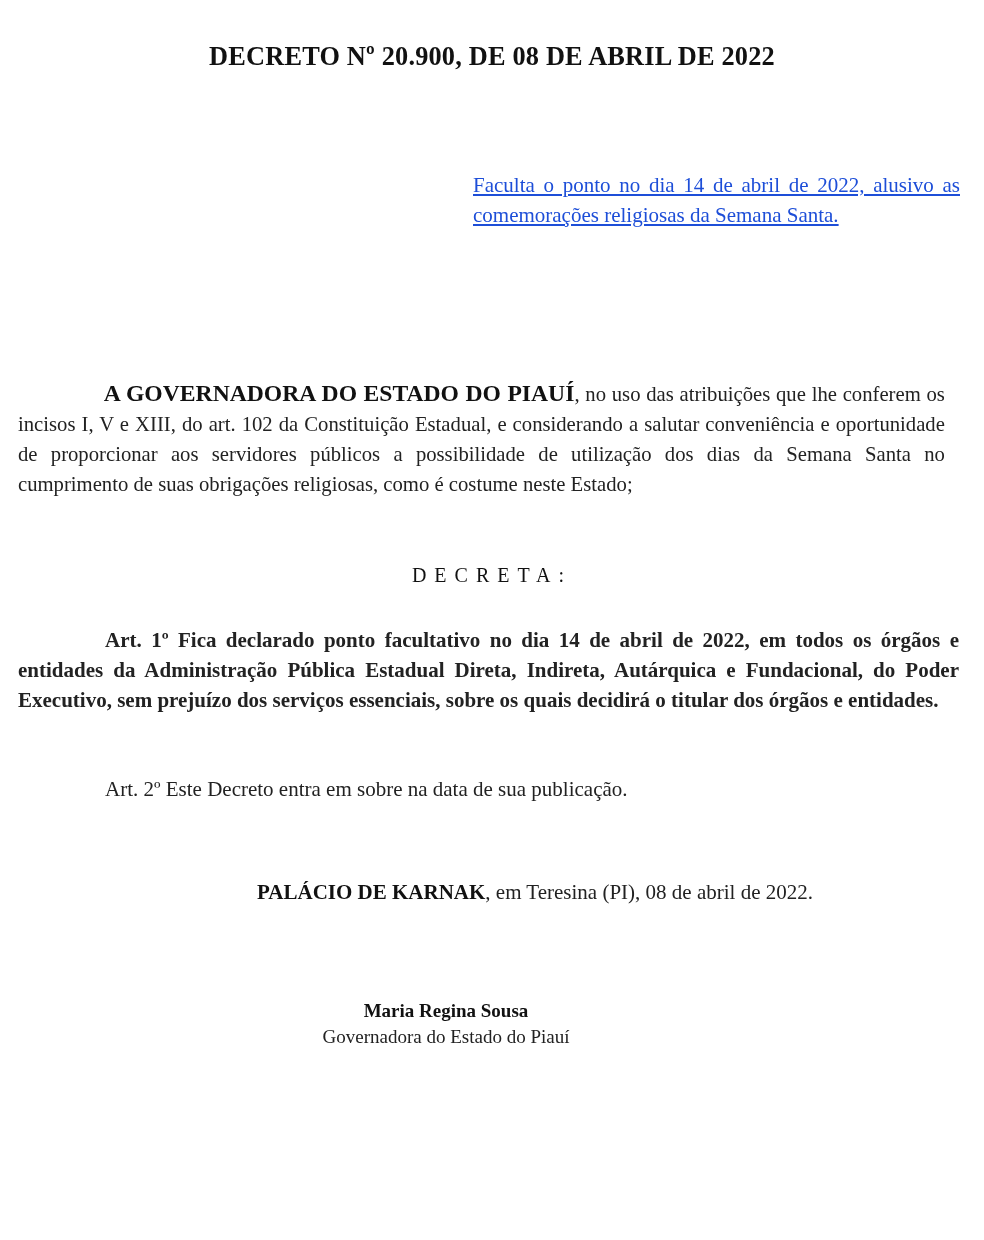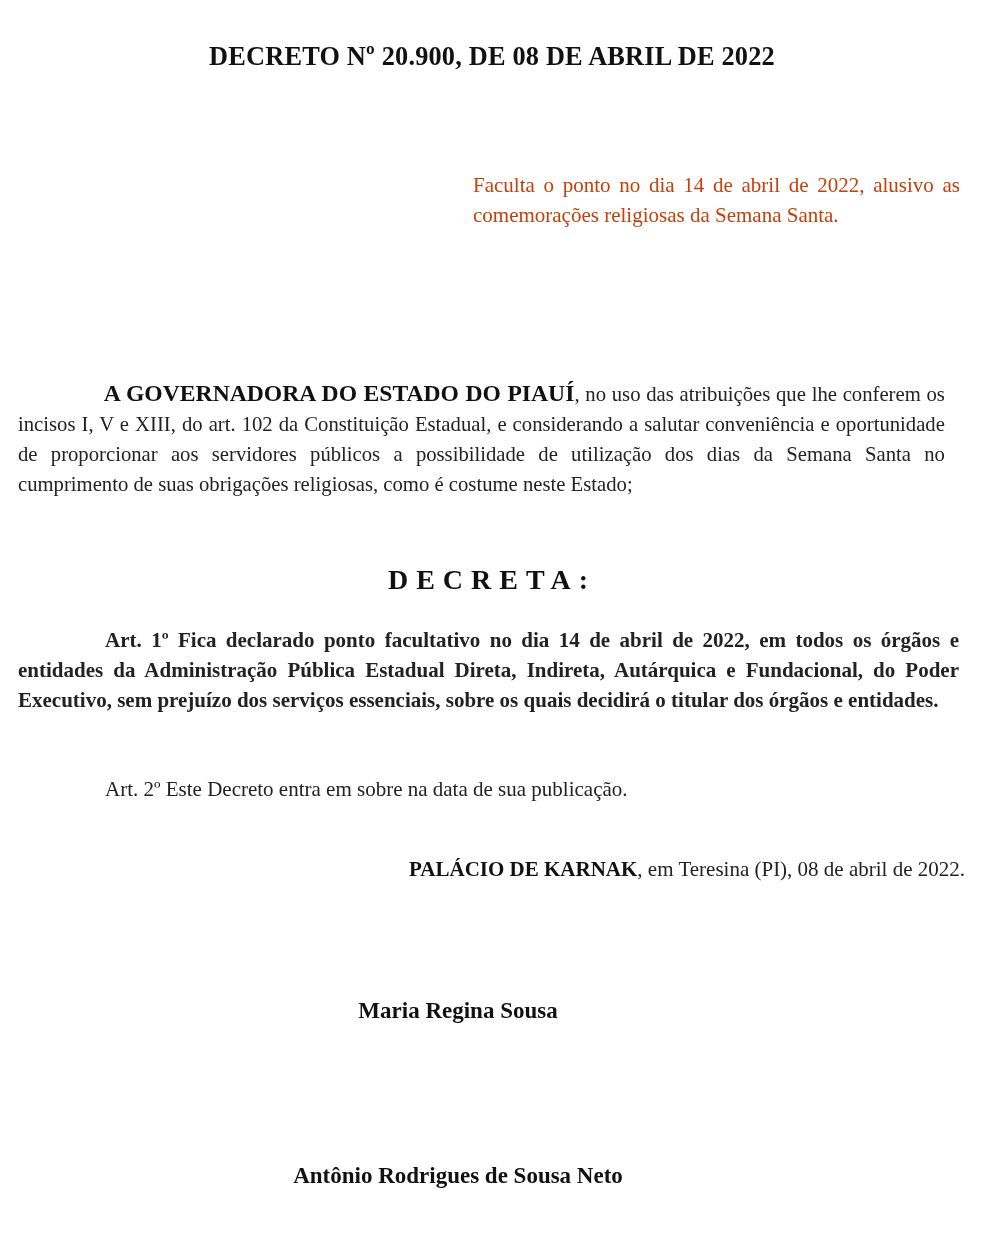--- a/index.html
+++ b/index.html
@@ -29,21 +29,22 @@
       transform-origin: center;
     }
     .ementa {
       left: 473px;
       top: 171px;
       width: 487px;
       font-size: 21px;
       line-height: 29.5px;
       text-align: justify;
       text-align-last: left;
-      color: #c2410c;
+      color: #1d4ed8;
+      text-decoration: underline;
     }
     .para {
       left: 18px;
       width: 941px;
       font-size: 21px;
       line-height: 30px;
       text-align: justify;
       color: #222;
     }
     .preamble {
@@ -55,49 +56,49 @@
     .preamble .lead {
       font-weight: bold;
       font-size: 24px;
       color: #111;
     }
     .decreta {
       left: 0;
       width: 984px;
       top: 564px;
       text-align: center;
-      font-weight: bold;
-      font-size: 28px;
+      font-weight: normal;
+      font-size: 20px;
       letter-spacing: 8px;
       color: #111;
     }
     .art1 {
       top: 625px;
       text-indent: 87px;
       font-weight: bold;
     }
     .art2 {
       top: 774px;
       left: 105px;
       width: 860px;
       text-align: left;
     }
     .palacio {
-      top: 854px;
+      top: 877px;
       left: 105px;
       width: 860px;
-      text-align: right;
+      text-align: center;
       font-family: Liberation Serif, serif;
     }
     .palacio b { color: #111; }
     .sig {
-      left: 12px;
+      left: 0;
       width: 892px;
       text-align: center;
-      font-size: 23px;
+      font-size: 19px;
       line-height: 26px;
       color: #222;
     }
     .sig .name {
       font-weight: bold;
       color: #111;
     }
     .sig1 { top: 998px; }
     .sig2 { top: 1163px; }
   </style>
@@ -113,17 +114,17 @@
 <div class="abs decreta">DECRETA:</div>
 
 <div class="abs para art1">Art. 1º Fica declarado ponto facultativo no dia 14 de abril de 2022, em todos os órgãos e entidades da Administração Pública Estadual Direta, Indireta, Autárquica e Fundacional, do Poder Executivo, sem prejuízo dos serviços essenciais, sobre os quais decidirá o titular dos órgãos e entidades.</div>
 
 <div class="abs para art2">Art. 2º Este Decreto entra em sobre na data de sua publicação.</div>
 
 <div class="abs para palacio"><b>PALÁCIO DE KARNAK</b><span>, em Teresina (PI), 08 de abril de 2022.</span></div>
 
 <div class="abs sig sig1">
   <div class="name">Maria Regina Sousa</div>
+  <div>Governadora do Estado do Piauí</div>
 </div>
 
 <div class="abs sig sig2">
-  <div class="name">Antônio Rodrigues de Sousa Neto</div>
 </div>
 
 </body></html>

